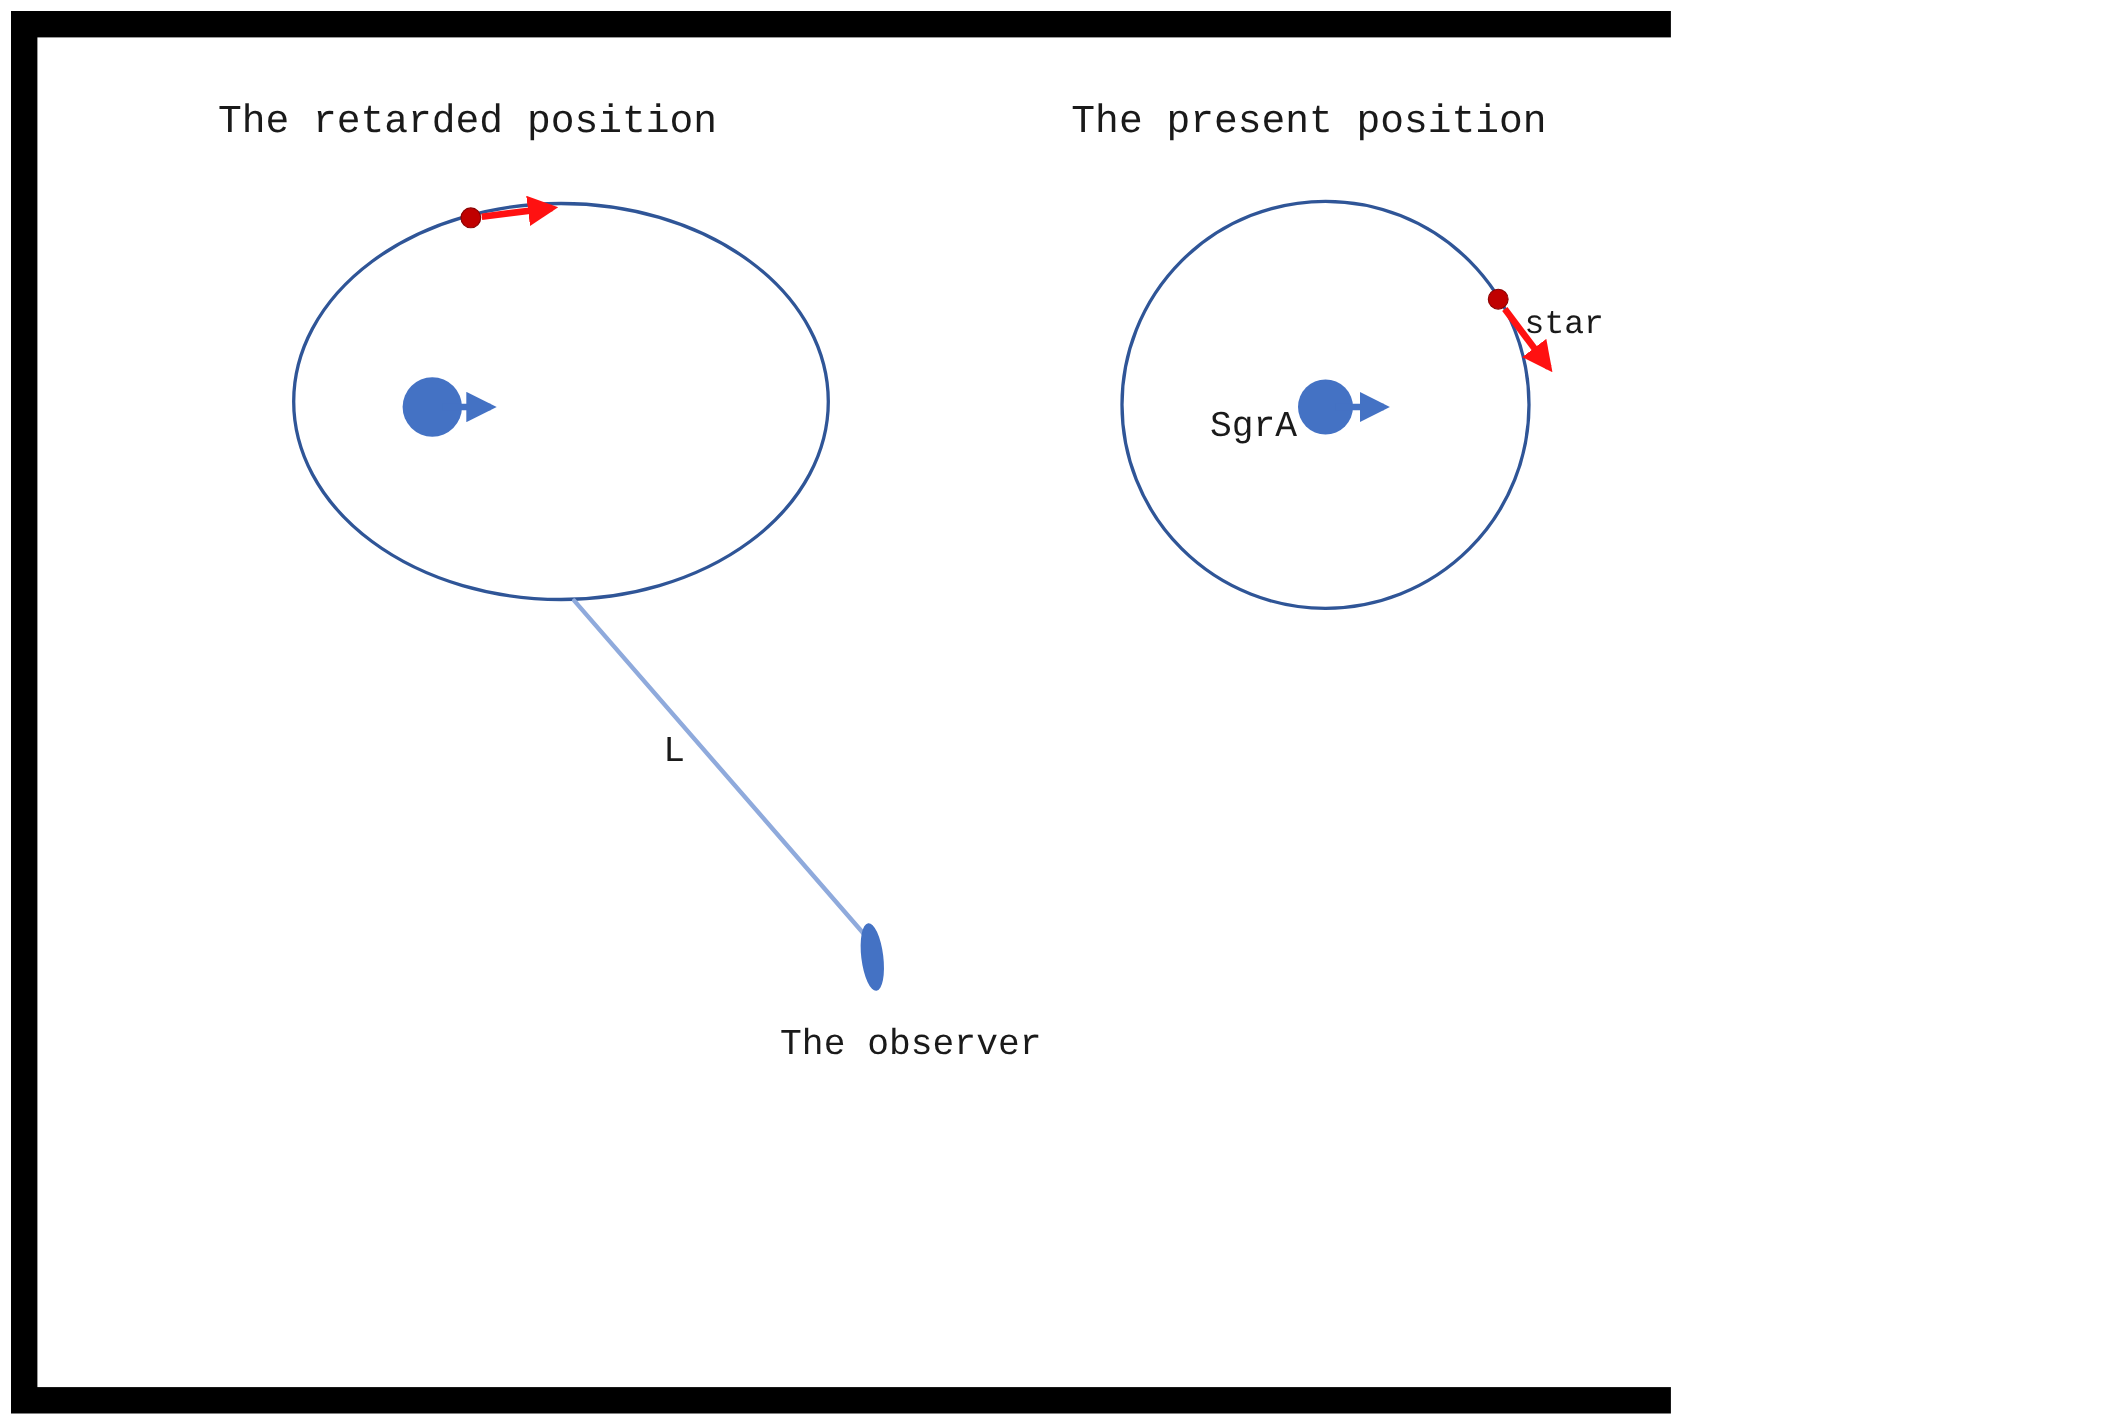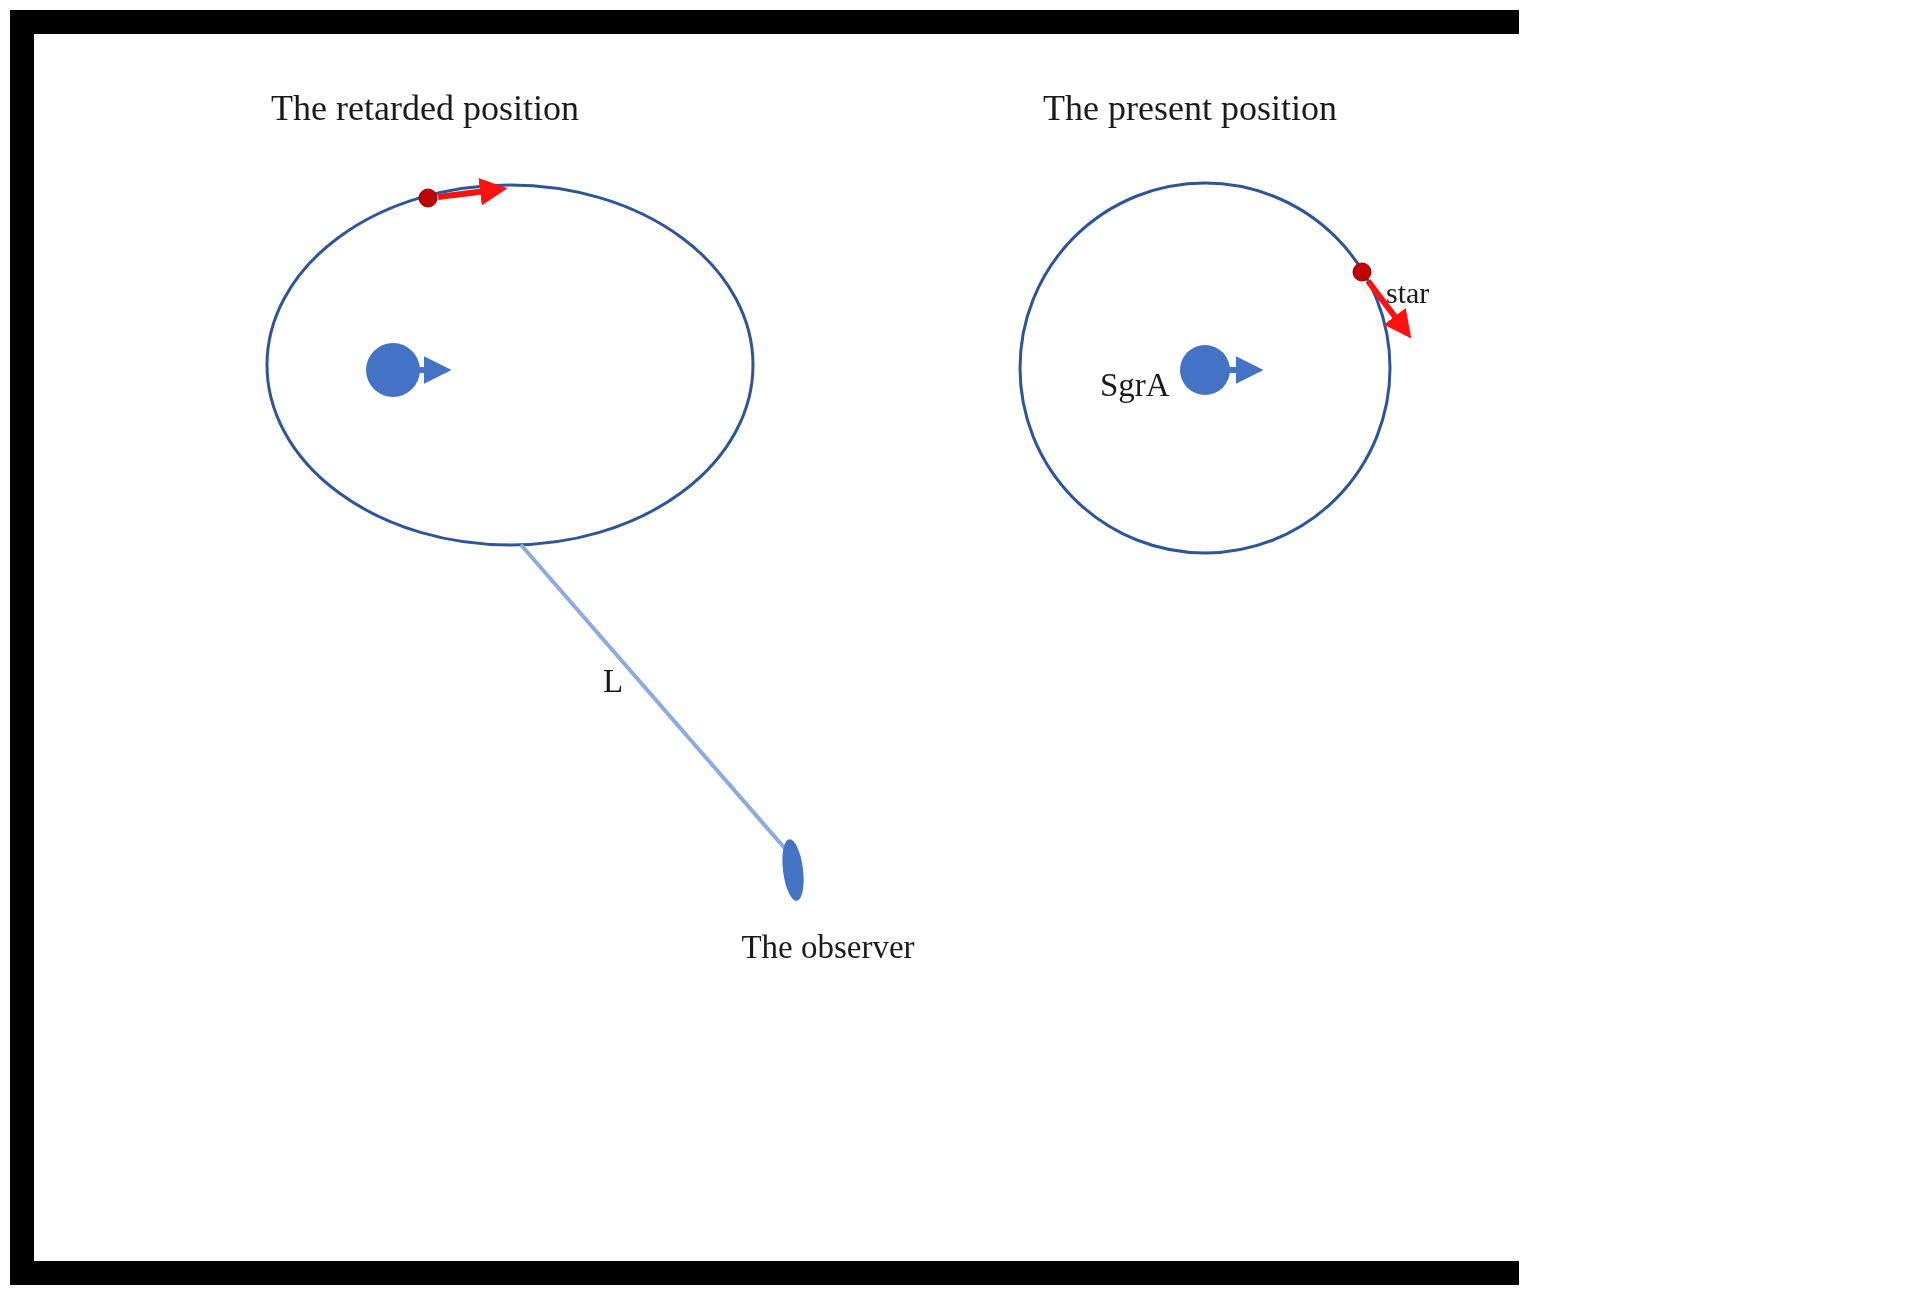--- a/index.html
+++ b/index.html
@@ -8,20 +8,21 @@
     width: 1921px;
     height: 1295px;
     background: #ffffff;
     font-family: "Liberation Serif", serif;
   }
   .stage {
     position: relative;
     width: 1519px;
     height: 1295px;
     overflow: hidden;
+    font-family: Liberation Mono, monospace;
   }
   svg.diagram {
     position: absolute;
     left: 0;
     top: 0;
     width: 1921px;
     height: 1295px;
     display: block;
   }
   .frame-border {

